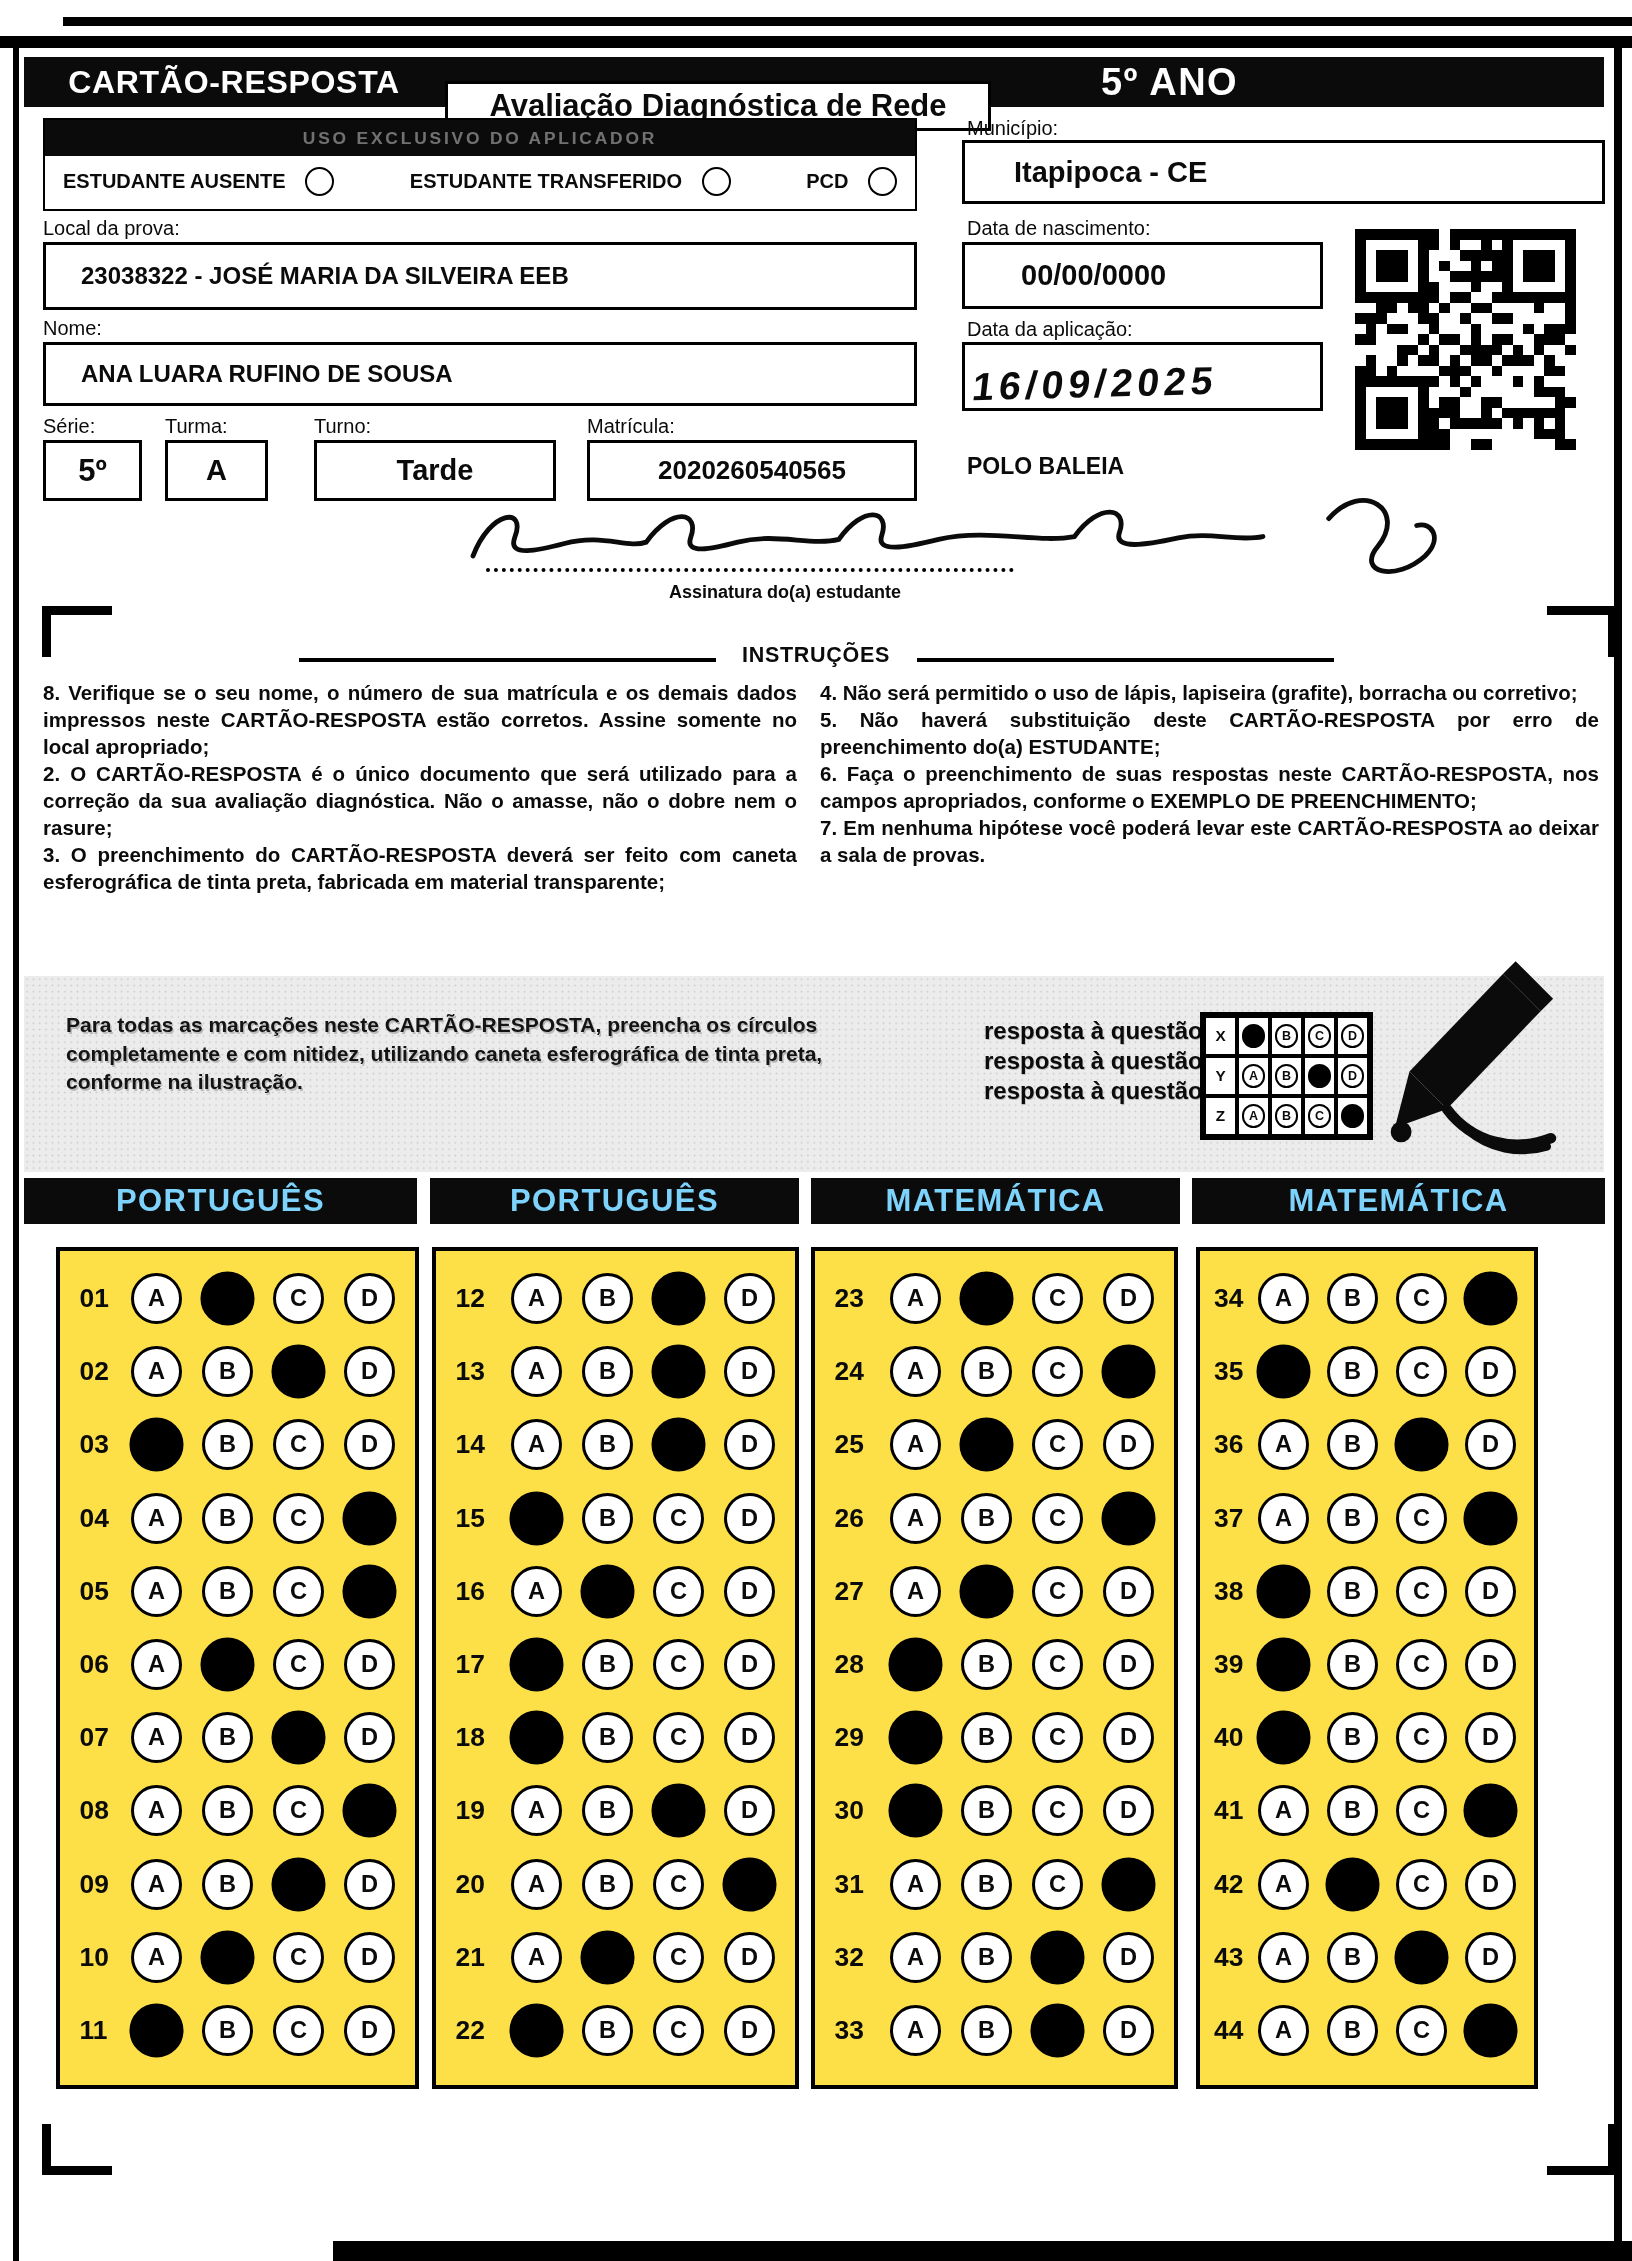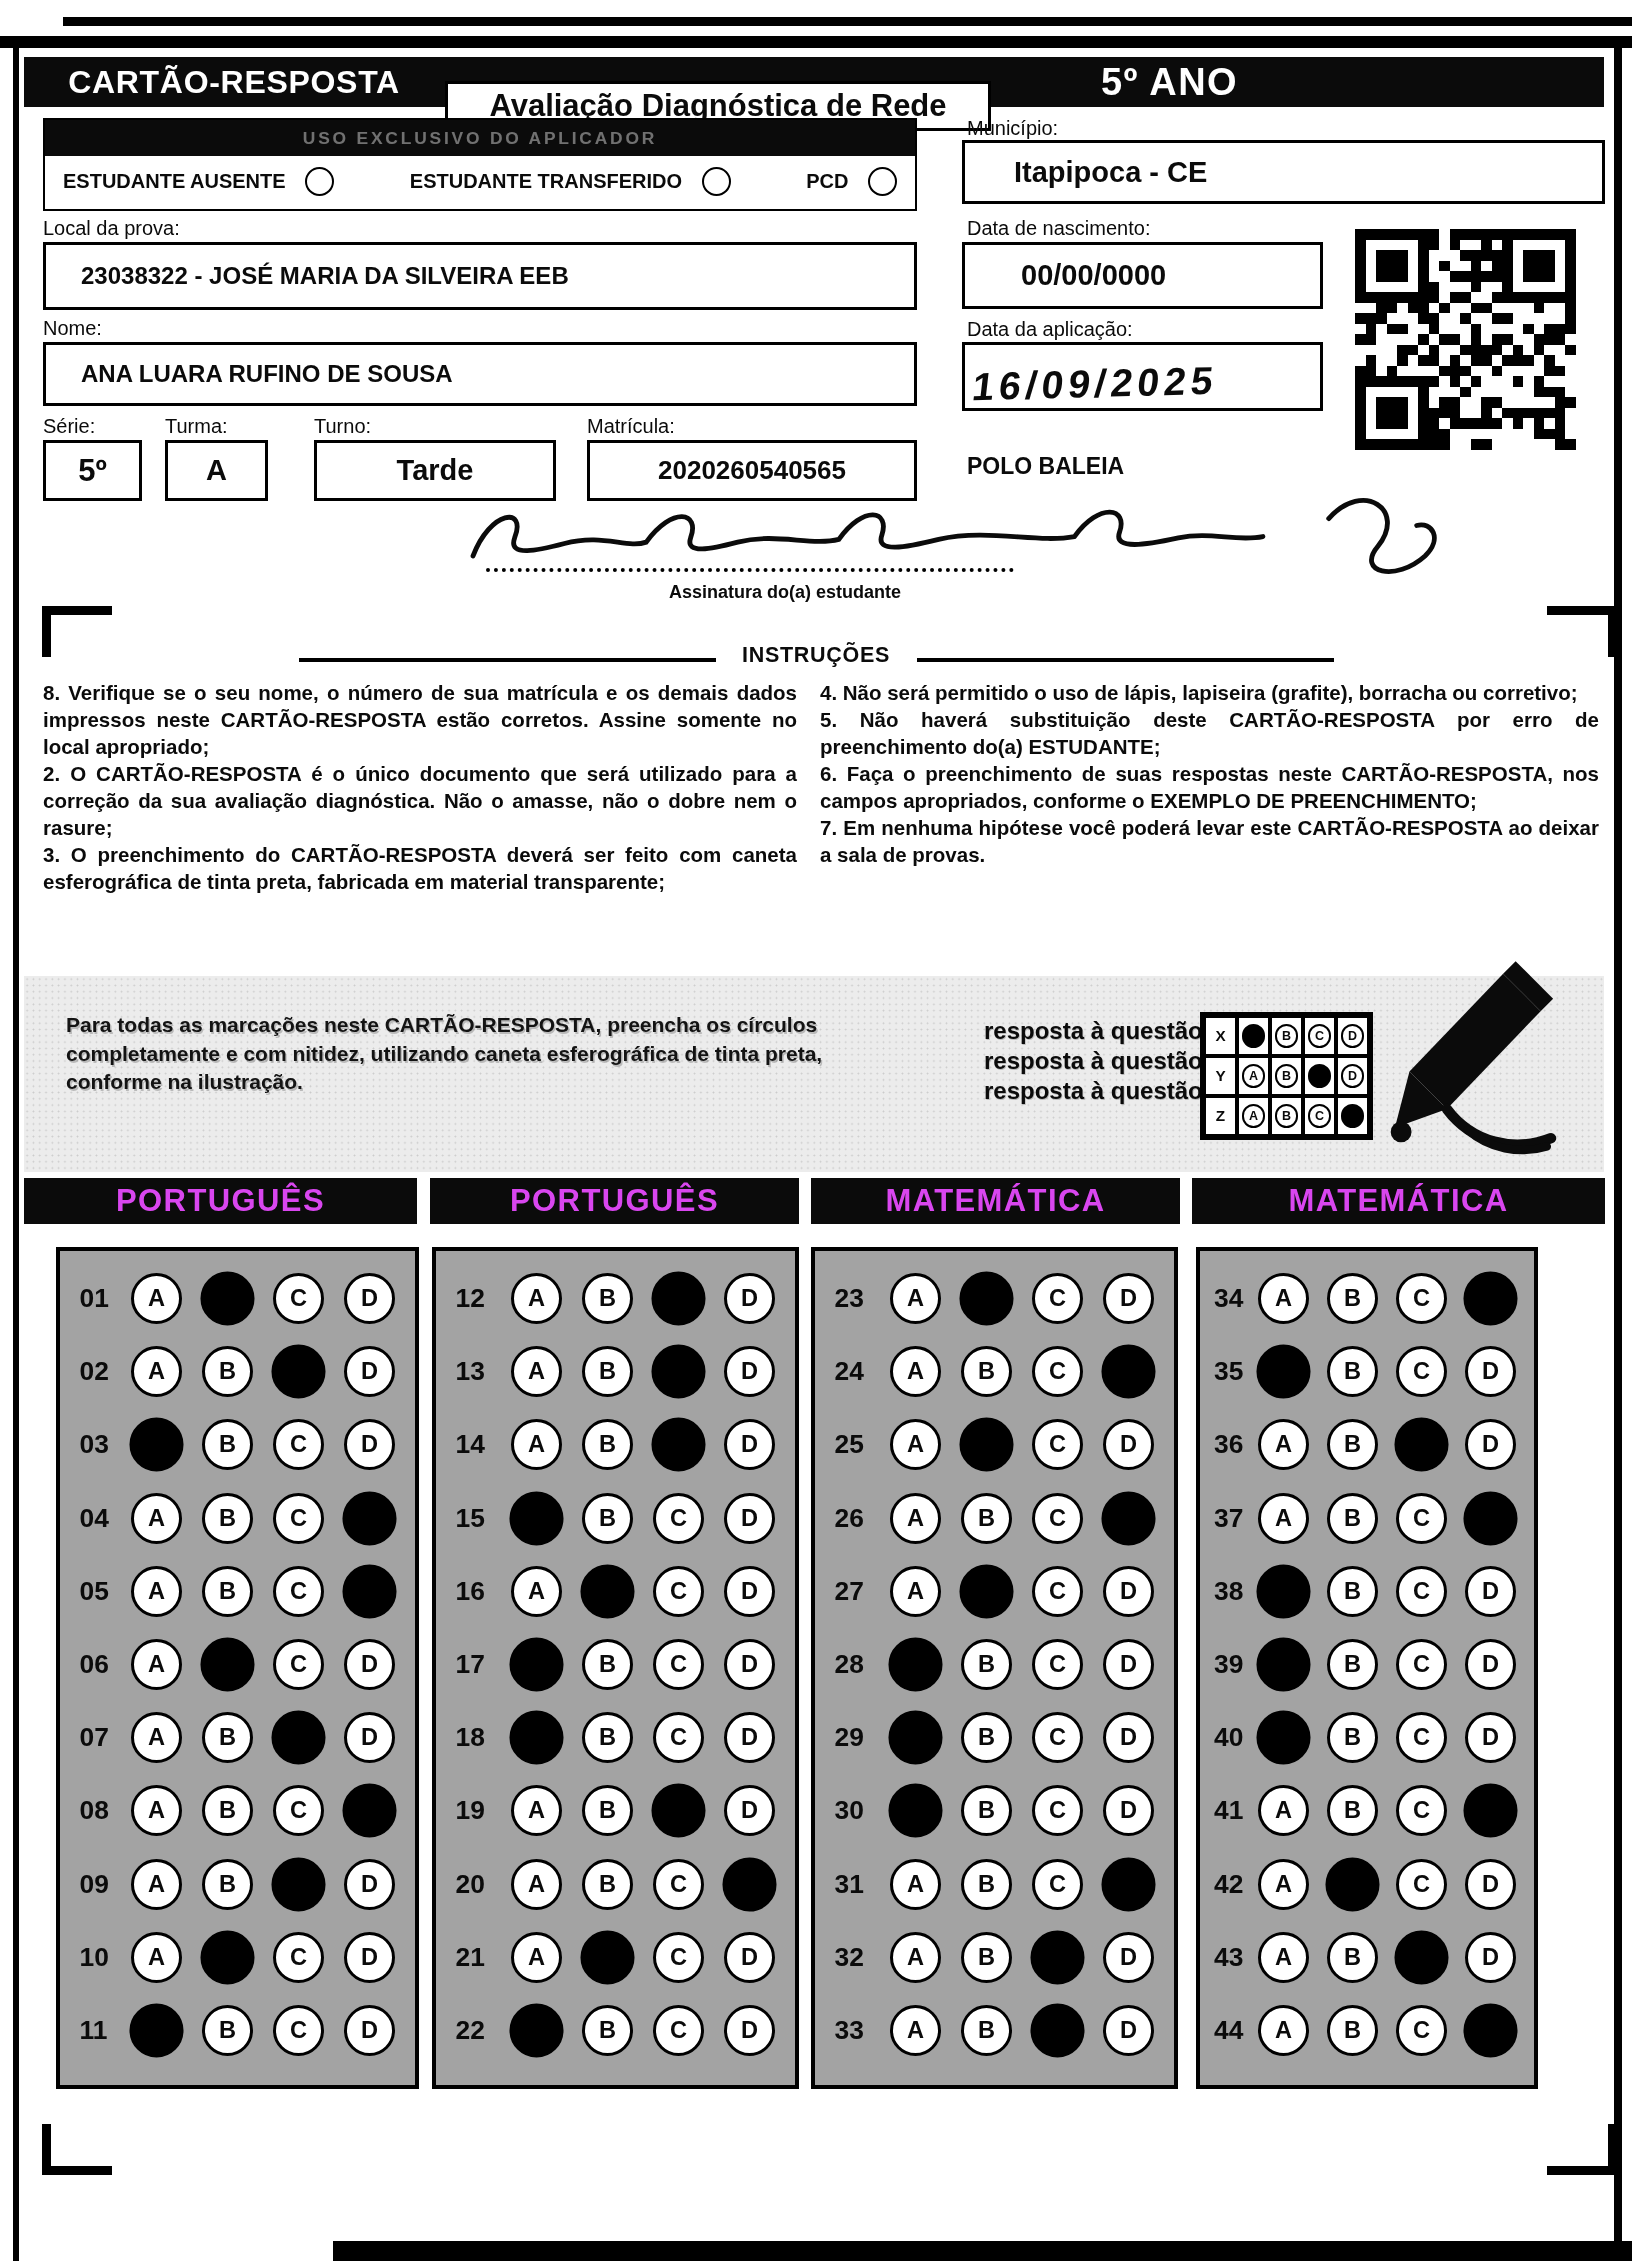--- a/index.html
+++ b/index.html
@@ -66,24 +66,24 @@
   .ex-grid { left:1176px; top:36px; position:absolute; border:4.2px solid #000; background:#fff; }
   .ex-row { display:flex; }
   .ex-cell { width:29px; height:36px; border:2.1px solid #000; display:flex; align-items:center; justify-content:center; background:#fff; }
   .ex-label { font-size:15.3px; font-weight:bold; }
   .ex-bubble { width:23.6px; height:23.6px; border:2.1px solid #000; border-radius:50%; display:flex; align-items:center; justify-content:center;
                font-size:12.5px; font-weight:bold; box-sizing:border-box; }
   .ex-bubble.filled { background:#000; color:#000; }
   .hand-illus { left:1323px; top:-21px; position:absolute; }
 
   
-  .sec-header { top:1178px; height:46px; background:#0b0b0b; color:#d946ef; display:flex; align-items:center; justify-content:center;
+  .sec-header { top:1178px; height:46px; background:#0b0b0b; color:#7dd3fc; display:flex; align-items:center; justify-content:center;
                 font-size:31px; font-weight:bold; letter-spacing:1.4px; position:absolute; }
   .sheet-box { position:absolute; top:1247px; height:842px; border:4.2px solid #000; box-sizing:border-box;
-               display:flex; flex-direction:column; justify-content:space-between; padding:22px 0 29px 0; background:#a3a3a3; }
+               display:flex; flex-direction:column; justify-content:space-between; padding:22px 0 29px 0; background:#fde047; }
   .q-row { display:flex; align-items:center; padding-left:19.5px; }
   .q-num { width:56px; font-size:26.4px; font-weight:bold; }
   .bubble { width:51px; height:51px; border:3.5px solid #000; border-radius:50%; margin-right:20px; flex:none;
             display:flex; align-items:center; justify-content:center; font-size:23.6px; font-weight:bold; box-sizing:border-box; background:#fff; }
   .bubble.filled { background:#000; color:#000; border-color:#000; transform:scale(1.06); }
   .sheet-box.tight .q-row { padding-left:14px; }
   .sheet-box.tight .q-num { width:50px; }
   .sheet-box.tight .bubble { margin-right:18px; }
 </style>
 </head>

